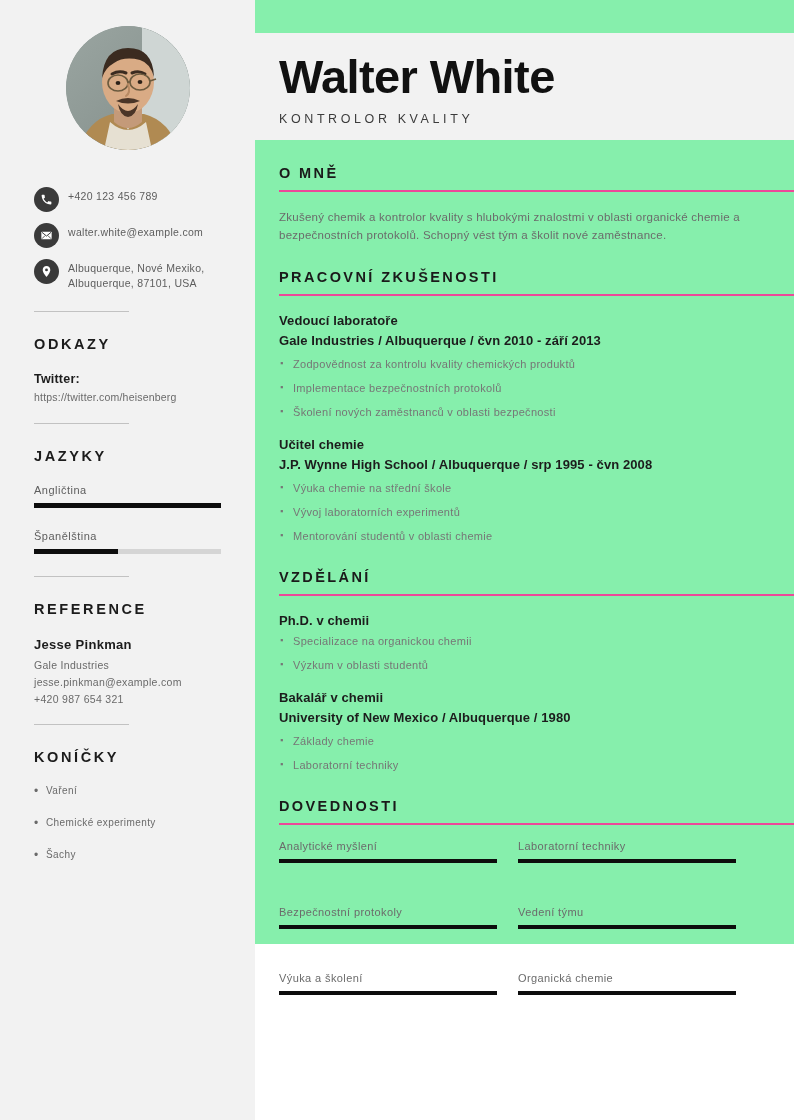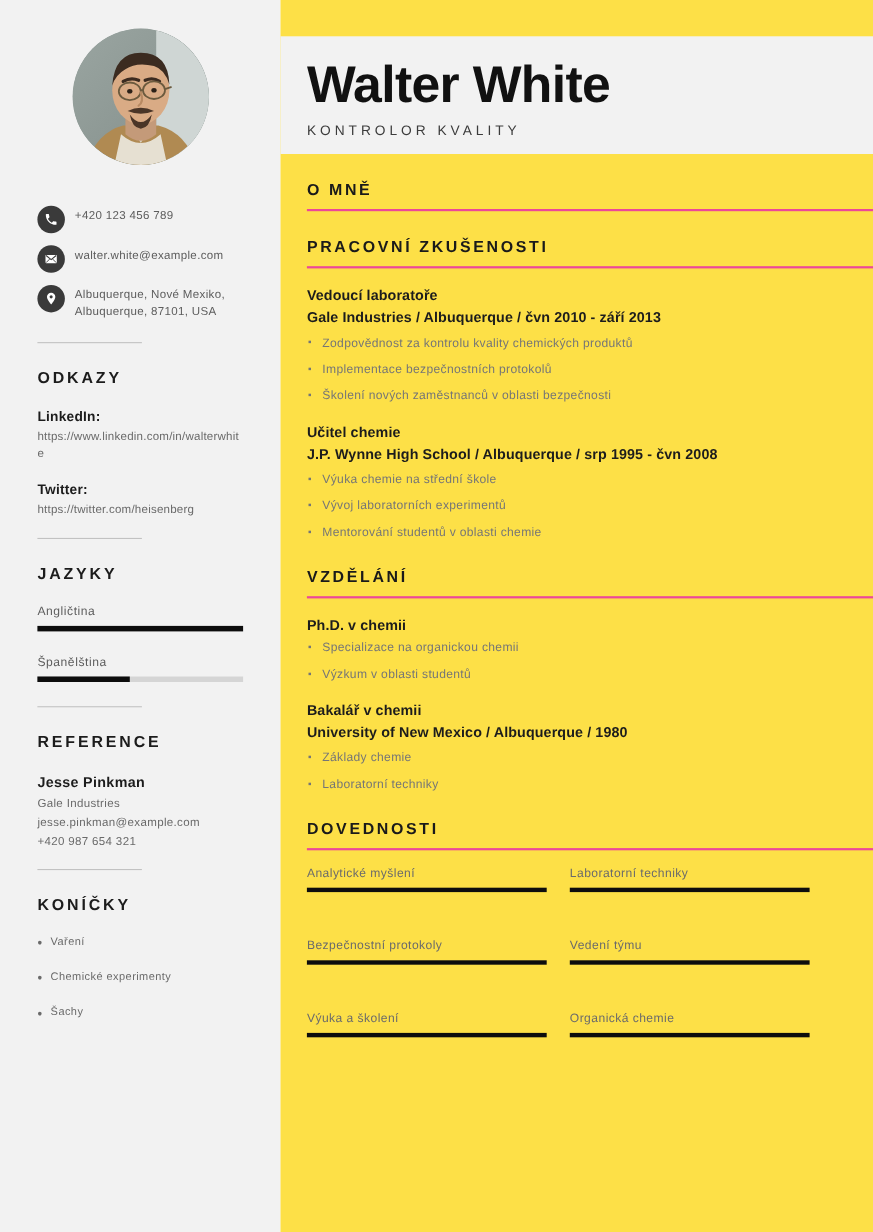--- a/index.html
+++ b/index.html
@@ -149,22 +149,22 @@
     position: absolute;
     left: 0;
     top: -1px;
     color: #6a6a6a;
     font-size: 12px;
   }
 
   
   .main {
     flex: 1;
-    height: 1120px;
-    background: #fde047;
+    height: 944px;
+    background: #86efac;
     position: relative;
   }
 
   .name-band {
     background: #f2f2f2;
     height: 107px;
     padding: 16px 0 0 24px;
     margin-top: 33px;
   }
   .name {
@@ -345,24 +345,20 @@
         </span>
         <span class="ctext">Albuquerque, Nové Mexiko, Albuquerque, 87101, USA</span>
       </div>
     </div>
 
     <div class="side-divider"></div>
 
     <div>
       <div class="side-heading">ODKAZY</div>
 
-      <div class="link-block">
-        <div class="link-label">LinkedIn:</div>
-        <div class="link-url">https://www.linkedin.com/in/walterwhite</div>
-      </div>
 
       <div class="link-block">
         <div class="link-label">Twitter:</div>
         <div class="link-url">https://twitter.com/heisenberg</div>
       </div>
     </div>
 
     <div class="side-divider"></div>
 
     <div>
@@ -408,20 +404,21 @@
 
     <div class="name-band">
       <h1 class="name">Walter White</h1>
       <div class="job-title">KONTROLOR KVALITY</div>
     </div>
 
     <div class="main-body">
 
       <section class="section">
         <div class="sec-heading">O MNĚ</div>
+        <p class="summary">Zkušený chemik a kontrolor kvality s hlubokými znalostmi v oblasti organické chemie a bezpečnostních protokolů. Schopný vést tým a školit nové zaměstnance.</p>
       </section>
 
       <section class="section">
         <div class="sec-heading">PRACOVNÍ ZKUŠENOSTI</div>
 
         <div class="entry">
           <div class="entry-role">Vedoucí laboratoře</div>
           <div class="entry-meta">Gale Industries / Albuquerque / čvn 2010 - září 2013</div>
           <div class="entry-bullet">Zodpovědnost za kontrolu kvality chemických produktů</div>
           <div class="entry-bullet">Implementace bezpečnostních protokolů</div>

